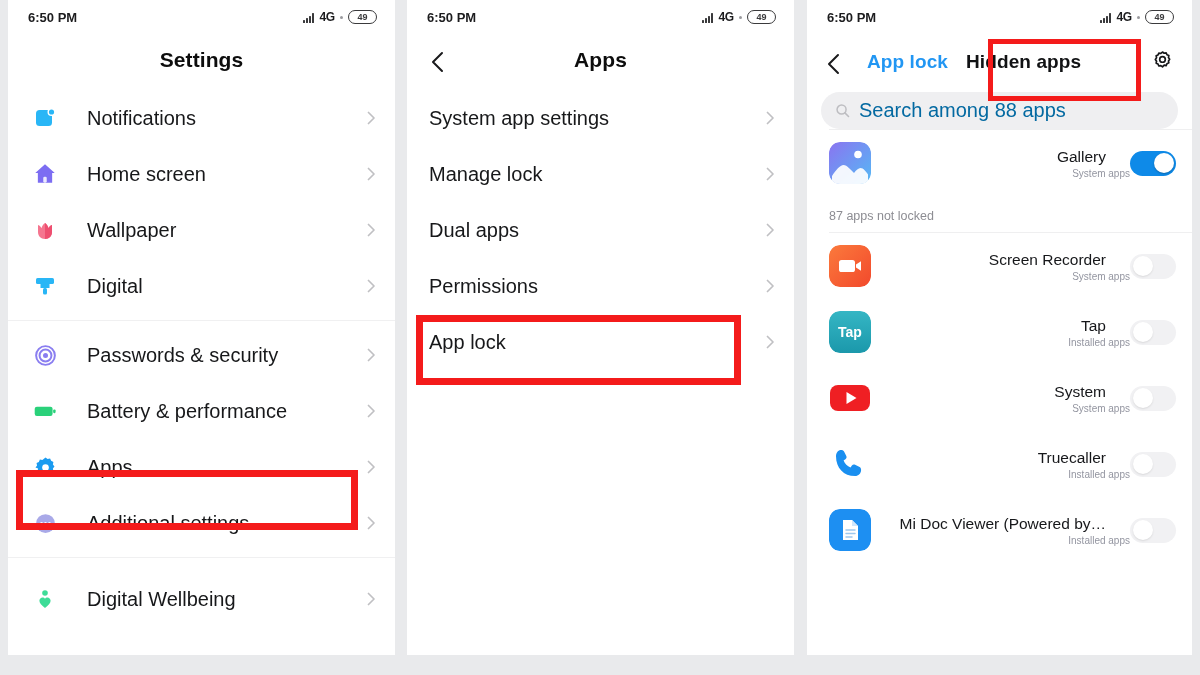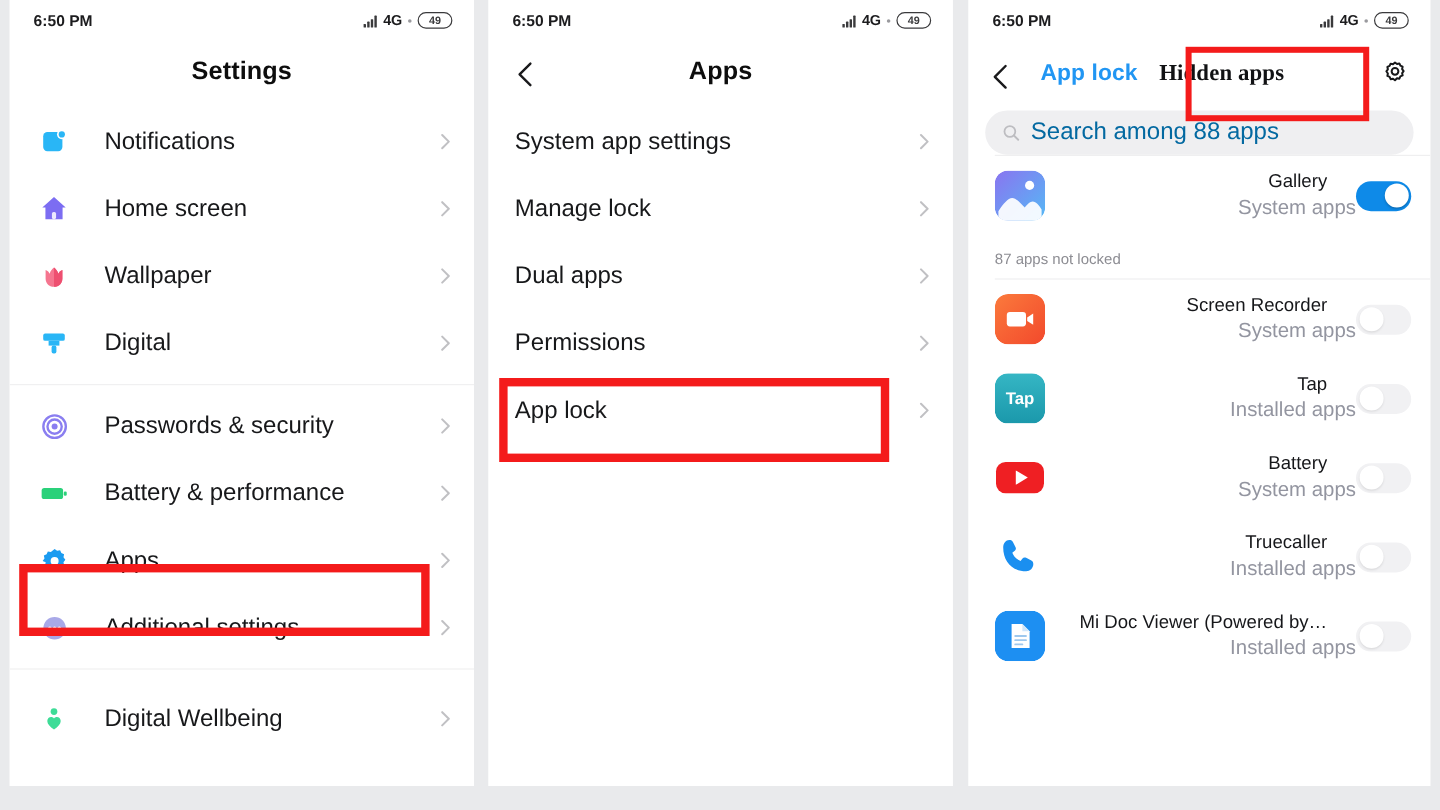--- a/index.html
+++ b/index.html
@@ -84,21 +84,21 @@
 
   
   .tab-bar {
     height: 56px; display: flex; align-items: center;
     padding: 0 16px 0 18px; position: relative;
   }
   .tab-back { width: 18px; height: 18px; margin-right: 10px; }
   .tabs { display: flex; align-items: center; gap: 18px; flex: 1; margin-left: 14px; }
   .tab { font-size: 19px; font-weight: bold; letter-spacing: .1px; }
   .tab.inactive { color: #2196f3; }
-  .tab.active { color: #111214; font-family: Liberation Serif, serif; }
+  .tab.active { color: #111214; }
   .gear-btn { width: 26px; height: 26px; }
 
   .searchbar {
     margin: 2px 14px 0 14px; height: 37px; border-radius: 19px;
     background: #efeff1; display: flex; align-items: center;
     padding: 0 14px; gap: 9px;
   }
   .search-ico { width: 15px; height: 15px; opacity: .5; }
   .search-ph { font-size: 20px; color: #0369a1; }
 
@@ -116,21 +116,21 @@
   .app-icon {
     width: 42px; height: 42px; min-width: 42px;
     border-radius: 11px; overflow: hidden; position: relative;
     display: flex; align-items: center; justify-content: center;
   }
   .app-texts { flex: 1; margin-left: 20px; min-width: 0; }
   .app-name {
     font-size: 15.5px; color: #16171a; white-space: nowrap;
     overflow: hidden; text-overflow: ellipsis; max-width: 215px;
   }
-  .app-sub { font-size: 17px; color: #9395a0; margin-top: 2px; }
+  .app-sub { font-size: 10px; color: #9395a0; margin-top: 2px; }
 
   .toggle {
     width: 46px; height: 25px; border-radius: 13px;
     position: relative; flex-shrink: 0;
   }
   .toggle.on { background: #0e8ae8; }
   .toggle.off { background: #f1f1f3; }
   .toggle .knob {
     position: absolute; top: 2.5px; width: 20px; height: 20px;
     border-radius: 50%; background: #fff;
@@ -479,21 +479,21 @@
       </div>
 
       <div class="app-row">
         <span class="app-icon">
           <svg width="42" height="42" viewBox="0 0 42 42">
             <rect x="1" y="8" width="40" height="26" rx="8" fill="#ef1f23"></rect>
             <path d="M17.5 15l10 6-10 6z" fill="#fff"></path>
           </svg>
         </span>
         <span class="app-texts">
-          <span class="app-name" style="display:block">Battery</span>
+          <span class="app-name" style="display:block">System</span>
           <span class="app-sub" style="display:block">System apps</span>
         </span>
         <span class="toggle off">
             <span class="knob"></span>
           </span>
       </div>
 
       <div class="app-row">
         <span class="app-icon">
           <svg width="42" height="42" viewBox="0 0 42 42">

